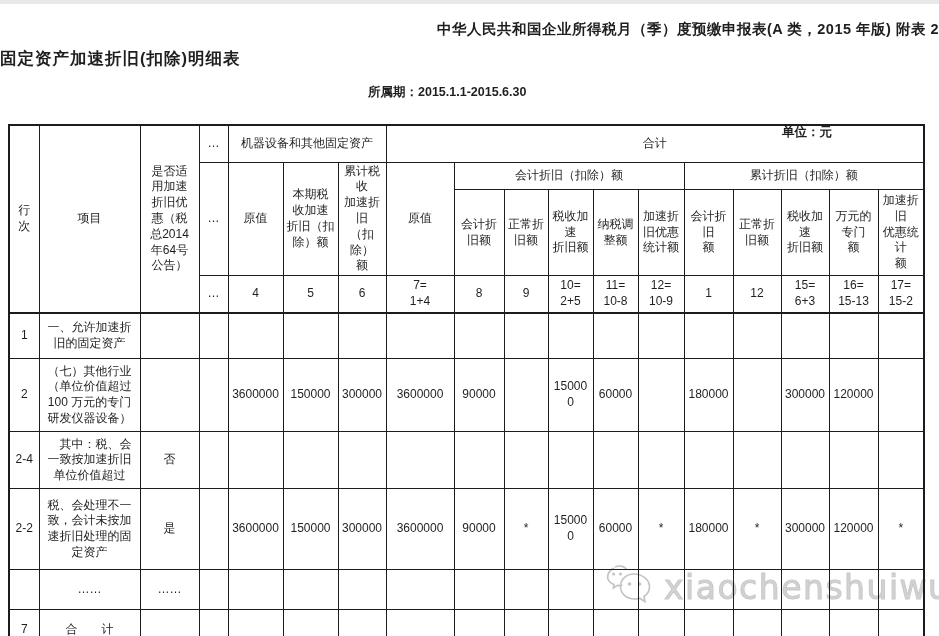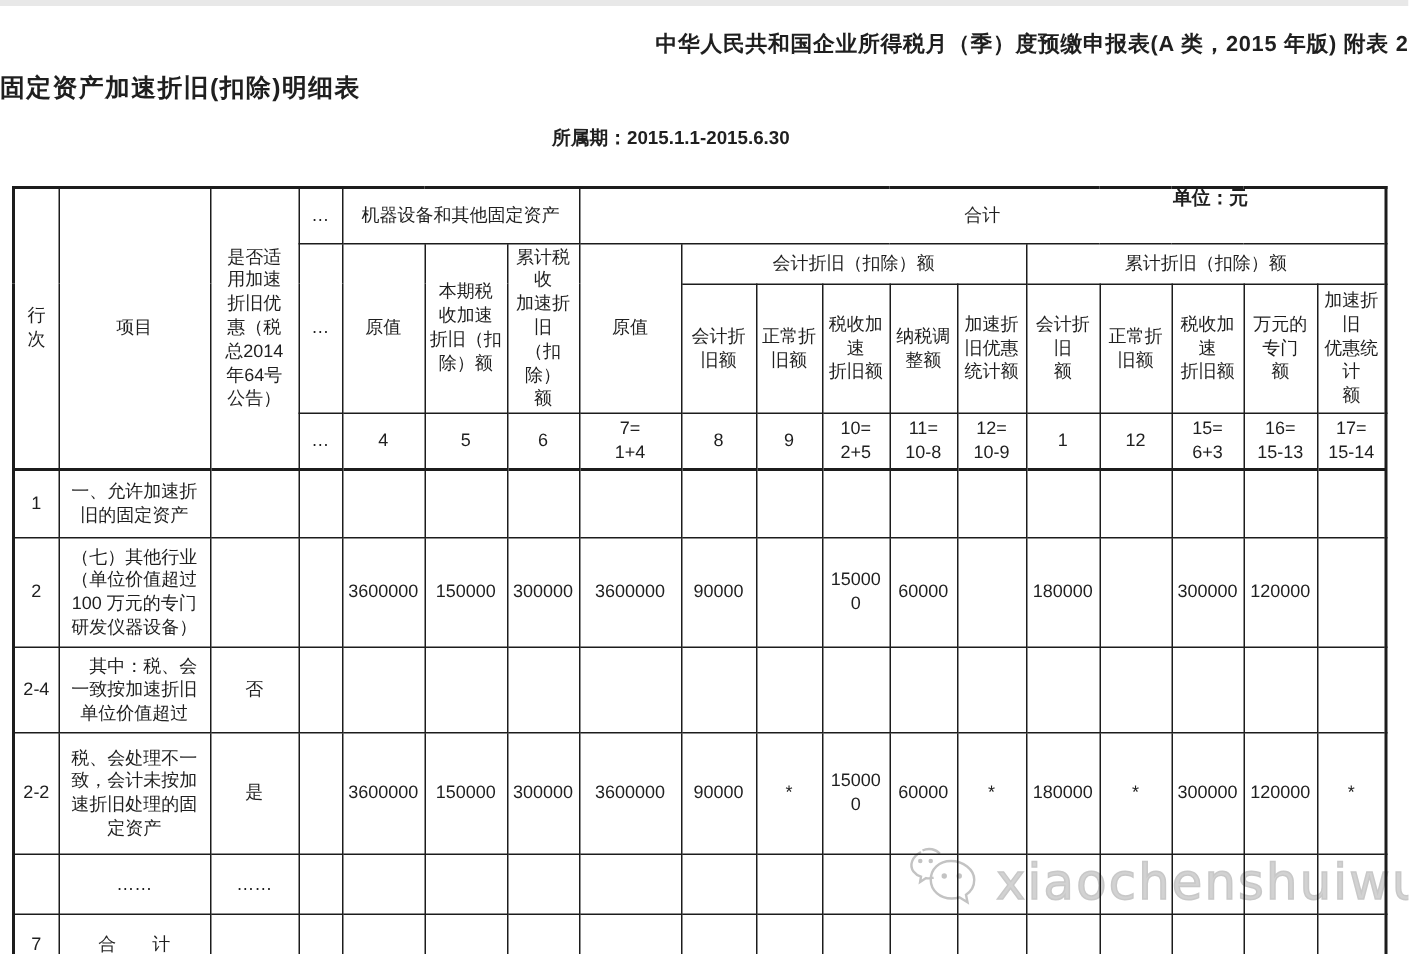--- a/index.html
+++ b/index.html
@@ -199,21 +199,21 @@
 10-8</td>
       <td>12=
 10-9</td>
       <td>1</td>
       <td>12</td>
       <td>15=
 6+3</td>
       <td>16=
 15-13</td>
       <td>17=
-15-14</td>
+15-2</td>
     </tr>
   </thead>
   <tbody>
     <tr>
       <td>1</td>
       <td class="item-cell ta-left">一、允许加速折
 旧的固定资产</td>
       <td class="app-left"></td>
       <td></td>
       <td></td>

